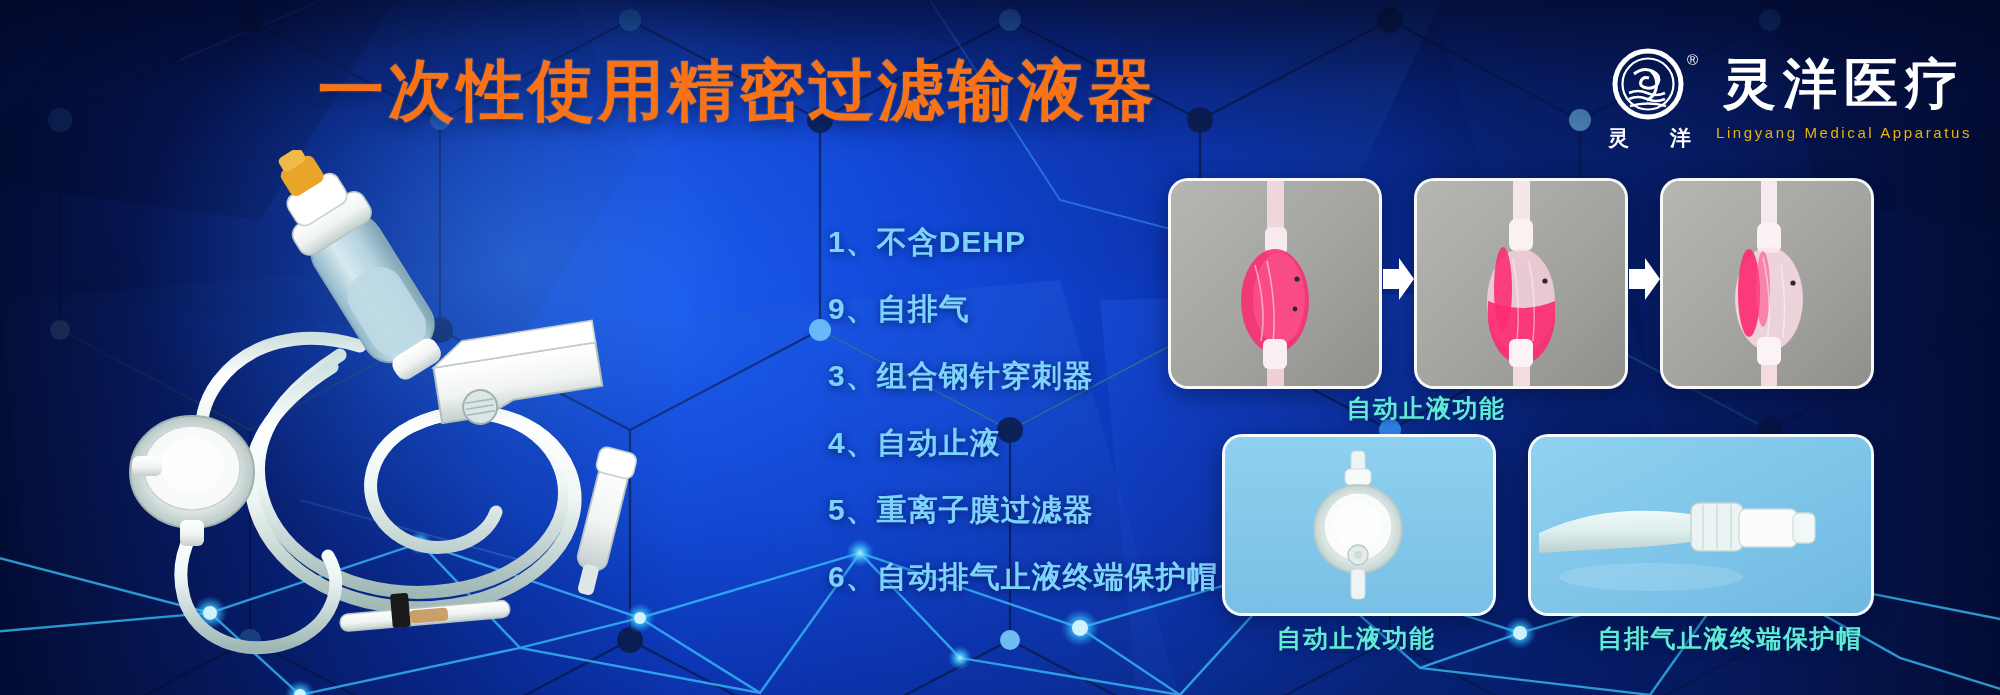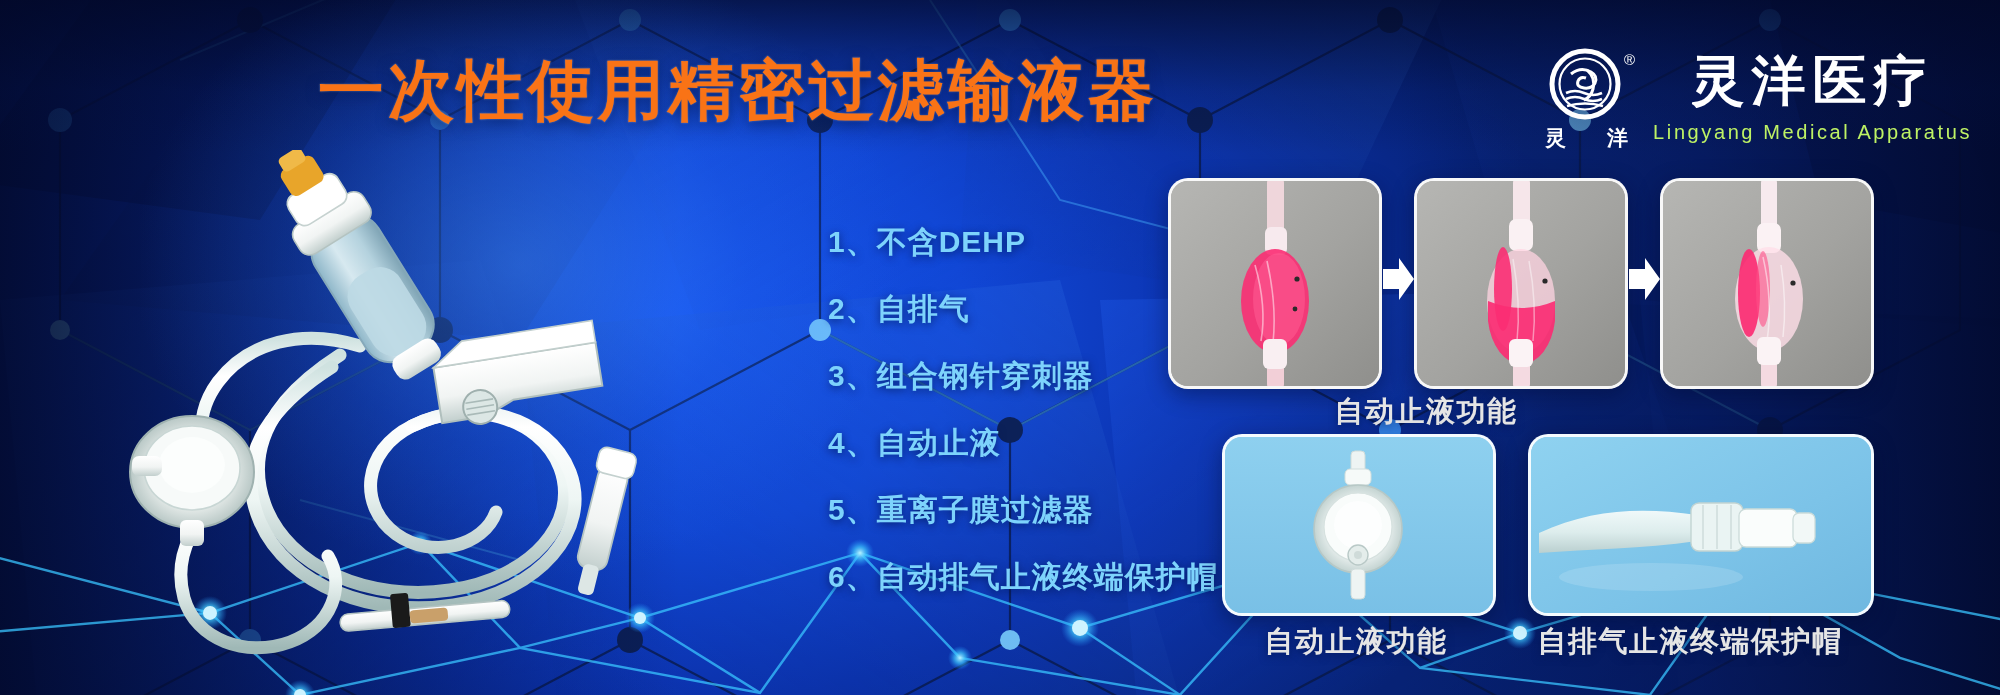--- a/index.html
+++ b/index.html
@@ -65,21 +65,21 @@
     position:absolute;left:0;right:0;bottom:0;
     display:flex;justify-content:space-between;
     padding:0 4px;
     color:#fff;font-size:21px;font-weight:bold;letter-spacing:1px;
   }
   .logo-text{display:flex;flex-direction:column;align-items:center;}
   .logo-cn{
     color:#fff;font-size:54px;font-weight:bold;letter-spacing:7px;line-height:1.05;
   }
   .logo-en{
-    color:#bef264;font-size:20px;letter-spacing:2.6px;margin-top:12px;
+    color:#eab308;font-size:15px;letter-spacing:2.6px;margin-top:12px;
   }
 
   
   .features{
     position:absolute;left:828px;top:222px;
     display:flex;flex-direction:column;gap:26px;
   }
   .feature{
     color:#7dd3fc;font-size:30px;font-weight:bold;
     letter-spacing:1px;white-space:nowrap;
@@ -105,27 +105,27 @@
 
   .arrow{
     position:absolute;
     width:34px;height:48px;
   }
   #arrow-1{left:1381px;top:255px;}
   #arrow-2{left:1627px;top:255px;}
 
   .caption{
     position:absolute;
-    color:#e5e5e5;font-size:29px;font-weight:bold;letter-spacing:1.5px;
+    color:#5eead4;font-size:25px;font-weight:bold;letter-spacing:1.5px;
     white-space:nowrap;
     text-shadow:0 2px 8px rgba(0,20,80,.8);
   }
   #cap-stop  {left:1426px;top:392px;transform:translateX(-50%);}
   #cap-filter{left:1356px;top:622px;transform:translateX(-50%);}
-  #cap-cap   {left:1690px;top:622px;transform:translateX(-50%);}
+  #cap-cap   {left:1730px;top:622px;transform:translateX(-50%);}
 
   
   #product{
     position:absolute;left:40px;top:150px;width:740px;height:520px;
   }
 </style>
 </head>
 <body>
 
 <div id="banner">
@@ -354,21 +354,21 @@
 
     <g transform="rotate(-5 400 466)">
       <rect x="300" y="456" width="170" height="17" rx="8" fill="url(#plastic)" stroke="#b5c4c2" stroke-width="1.5"></rect>
       <rect x="352" y="440" width="18" height="34" rx="3" fill="#1a1a1a"></rect>
       <rect x="370" y="458" width="38" height="13" rx="4" fill="#c9a06a"></rect>
     </g>
   </svg>
 
   <div class="features">
     <div class="feature">1、不含DEHP</div>
-    <div class="feature">2、自排气</div>
+    <div class="feature">9、自排气</div>
     <div class="feature">3、组合钢针穿刺器</div>
     <div class="feature">4、自动止液</div>
     <div class="feature">5、重离子膜过滤器</div>
     <div class="feature">6、自动排气止液终端保护帽</div>
   </div>
 
   <div class="panel panel-grey" id="p-stop-1">
     <svg viewBox="0 0 208 205" width="100%" height="100%">
       <defs>
         <linearGradient id="bgGrey1" x1="0" y1="0" x2="1" y2="1">

